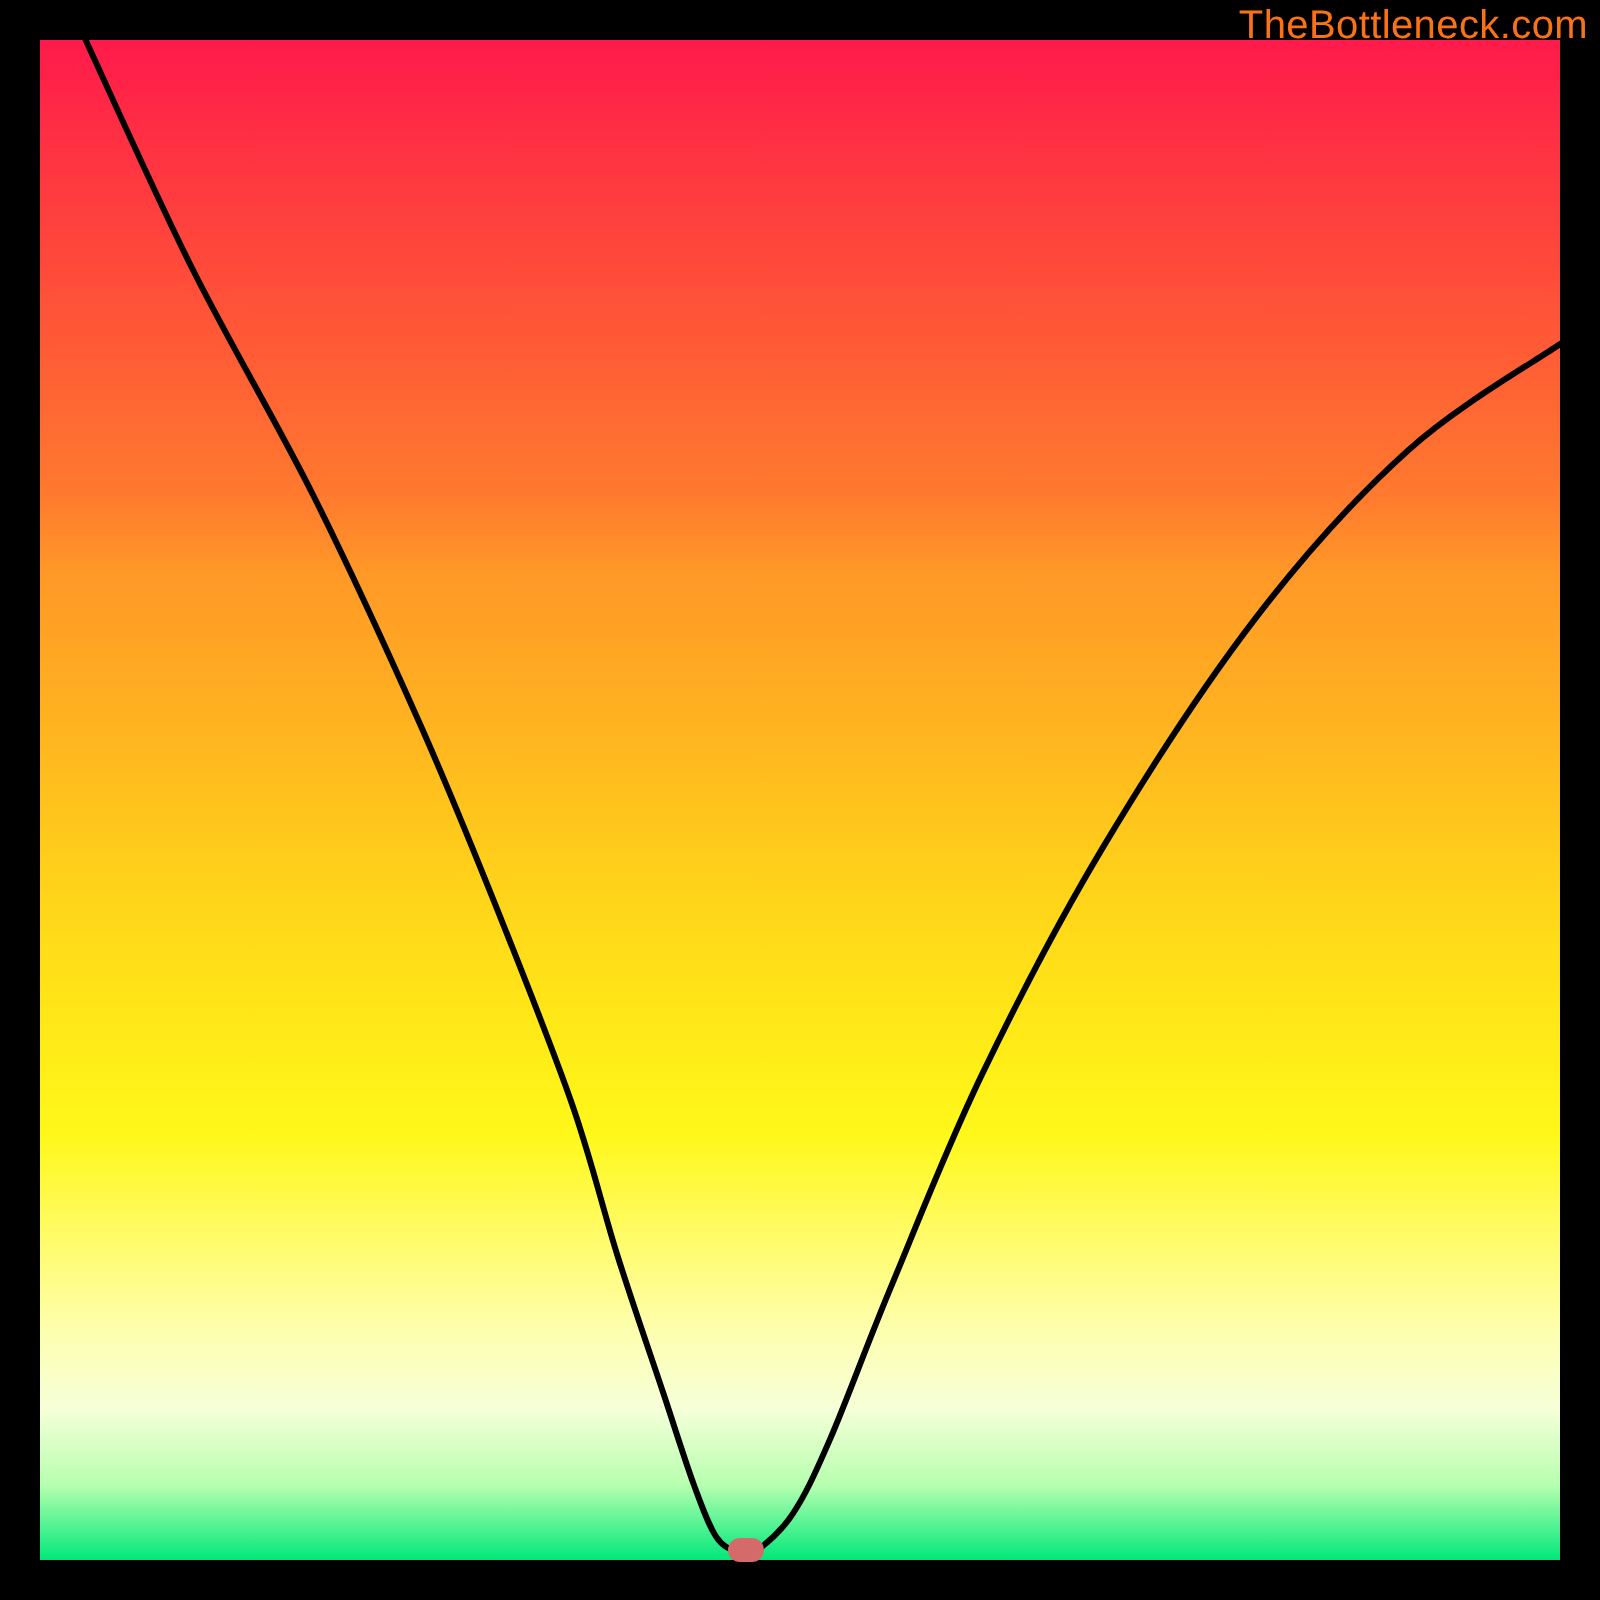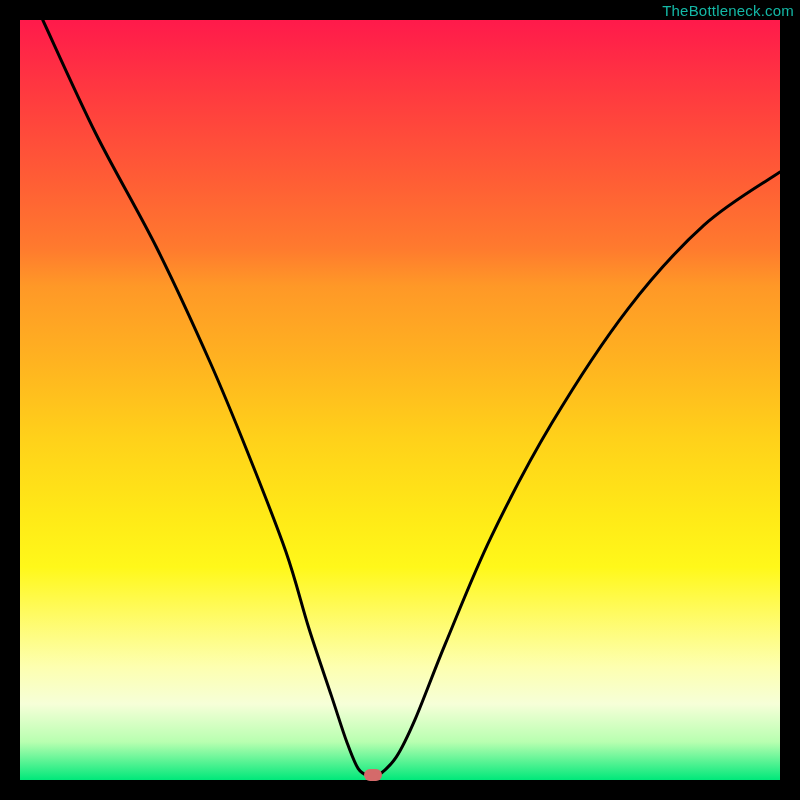--- a/index.html
+++ b/index.html
@@ -45,22 +45,22 @@
     position: absolute;
     left: 0;
     top: 0;
     width: 760px;
     height: 760px;
   }
   .watermark {
     position: absolute;
     top: 2px;
     right: 6px;
-    color: #14b8a6;
-    font-size: 15px;
+    color: #f97316;
+    font-size: 20px;
     font-weight: 500;
     letter-spacing: 0.2px;
   }
   .marker {
     position: absolute;
     width: 18px;
     height: 12px;
     border-radius: 6px / 6px;
     background: #d46a6a;
     transform: translate(-50%, -50%);

